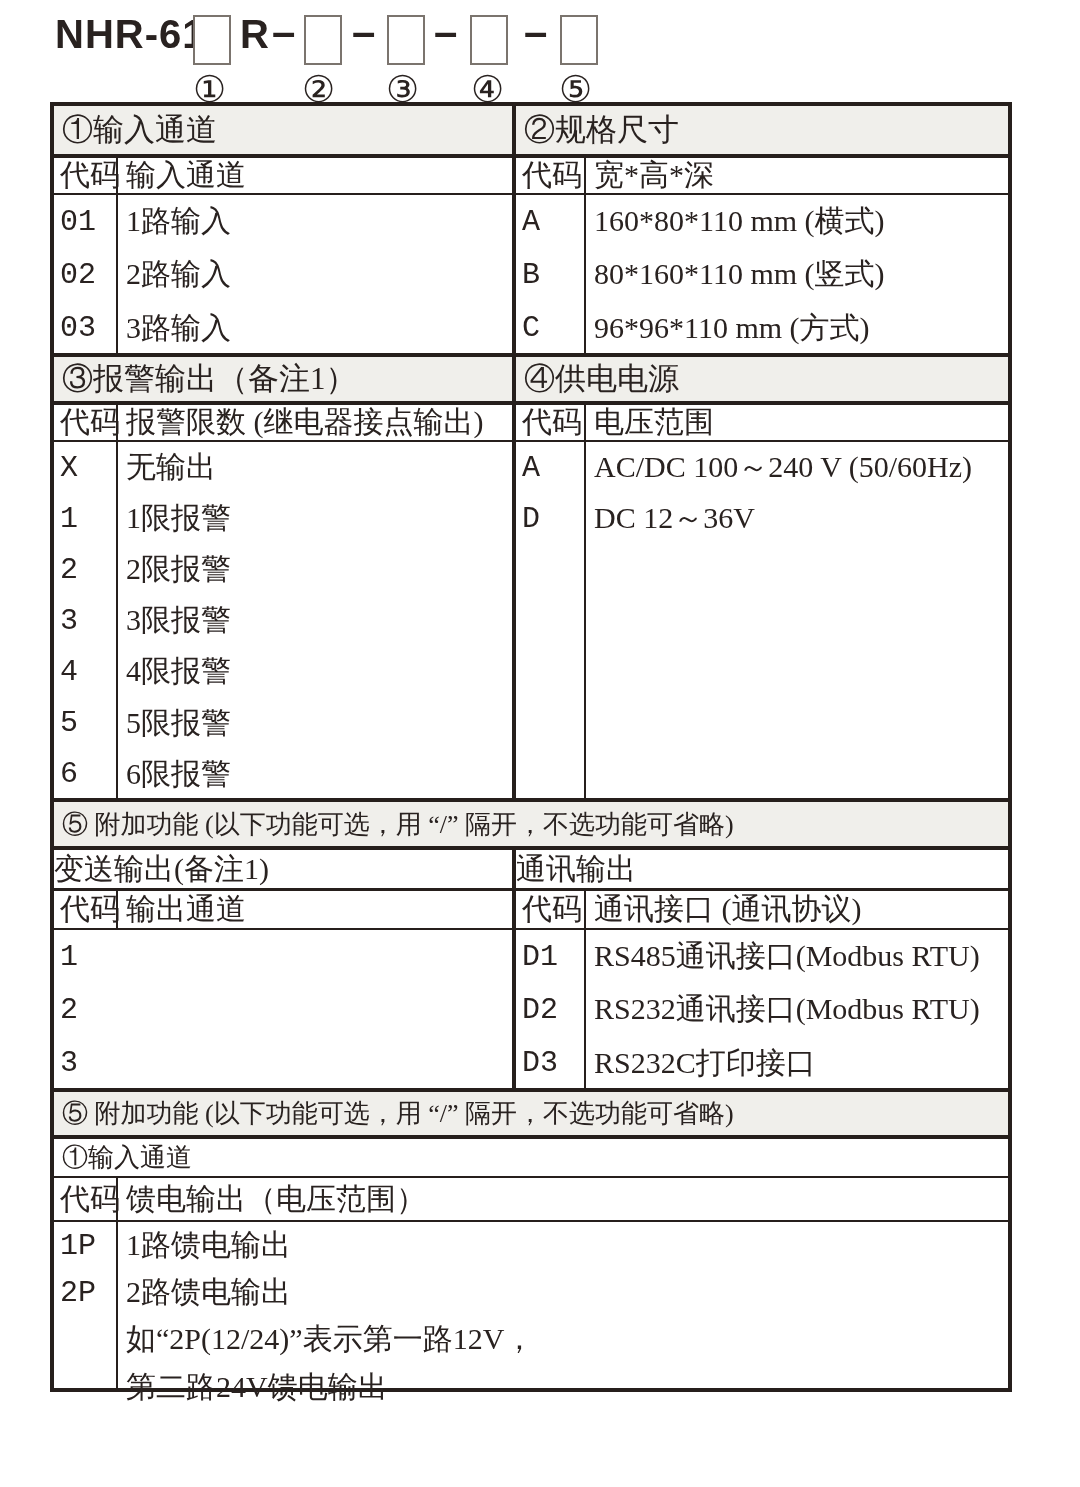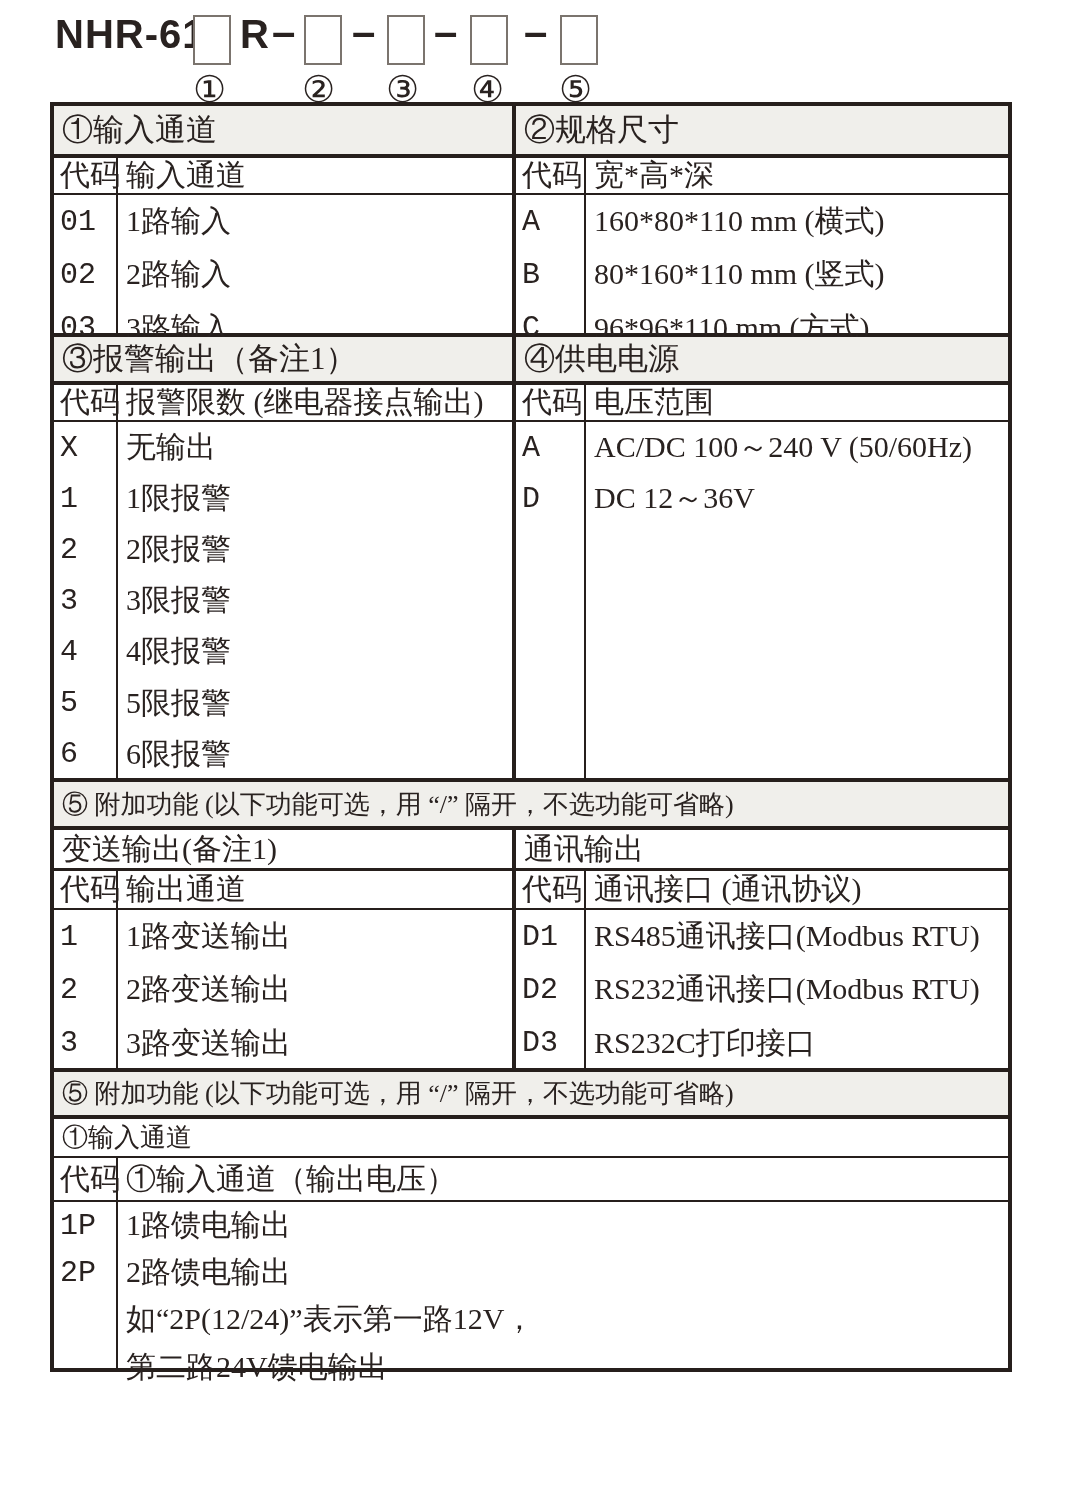--- a/index.html
+++ b/index.html
@@ -24,21 +24,21 @@
           box-sizing:border-box;background:#fff;}
   .row{display:flex;box-sizing:border-box;align-items:stretch;}
   .bt2{border-top:2px solid var(--bc);}
   .bt3{border-top:3px solid var(--bc);}
   .bt4{border-top:4px solid var(--bc);}
   .half-l{width:458px;display:flex;box-sizing:border-box;}
   .half-r{flex:1;display:flex;box-sizing:border-box;}
   .mid{border-left:4px solid var(--bc);}
   .gray{background:var(--gray);}
   .sec{flex:1;display:flex;align-items:center;padding-left:8px;font-size:31px;white-space:nowrap;}
-  .label{flex:1;display:flex;align-items:center;padding-left:8px;font-size:30px;white-space:nowrap;}
+  .label{flex:1;display:flex;align-items:center;padding-left:0;font-size:30px;white-space:nowrap;}
   .full{flex:1;display:flex;align-items:center;padding-left:8px;font-size:26px;white-space:nowrap;}
   .code{width:62px;padding-left:6px;box-sizing:border-box;display:flex;align-items:center;
         font-size:30px;white-space:nowrap;font-family:Liberation Mono, monospace;}
   .half-r .code{width:68px;}
   .desc{flex:1;border-left:2px solid var(--bc);padding-left:8px;box-sizing:border-box;
         display:flex;align-items:center;font-size:30px;white-space:nowrap;}
   .lines{display:block;align-items:flex-start;}
   .line{height:var(--lh);display:flex;align-items:center;white-space:nowrap;}
 </style>
 </head>
@@ -81,21 +81,21 @@
       <div class="half-l">
         <div class="code">代码</div>
         <div class="desc">输入通道</div>
       </div>
       <div class="half-r mid">
         <div class="code">代码</div>
         <div class="desc">宽*高*深</div>
       </div>
     </div>
 
-    <div class="row bt2" style="height:140px; --lh:53.3px">
+    <div class="row bt2" style="height:160px; --lh:53.3px">
       <div class="half-l">
         <div class="code lines">
           <div class="line">01</div>
           <div class="line">02</div>
           <div class="line">03</div>
         </div>
         <div class="desc lines">
           <div class="line">1路输入</div>
           <div class="line">2路输入</div>
           <div class="line">3路输入</div>
@@ -192,25 +192,20 @@
       </div>
     </div>
 
     <div class="row bt2" style="height:160px; --lh:53.3px">
       <div class="half-l">
         <div class="code lines">
           <div class="line">1</div>
           <div class="line">2</div>
           <div class="line">3</div>
         </div>
-        <div class="desc lines">
-          <div class="line">1路变送输出</div>
-          <div class="line">2路变送输出</div>
-          <div class="line">3路变送输出</div>
-        </div>
       </div>
       <div class="half-r mid">
         <div class="code lines">
           <div class="line">D1</div>
           <div class="line">D2</div>
           <div class="line">D3</div>
         </div>
         <div class="desc lines">
           <div class="line">RS485通讯接口(Modbus RTU)</div>
           <div class="line">RS232通讯接口(Modbus RTU)</div>
@@ -222,21 +217,21 @@
     <div class="row bt4 gray" style="height:47px">
       <div class="full">⑤ 附加功能 (以下功能可选，用 “/” 隔开，不选功能可省略)</div>
     </div>
 
     <div class="row bt4" style="height:41px">
       <div class="full">①输入通道</div>
     </div>
 
     <div class="row bt2" style="height:44px">
       <div class="code">代码</div>
-      <div class="desc">①输入通道（输出电压）</div>
+      <div class="desc">馈电输出（电压范围）</div>
     </div>
 
     <div class="row bt2" style="height:168px; --lh:47.2px">
       <div class="code lines">
         <div class="line">1P</div>
         <div class="line">2P</div>
         <div class="line"></div>
         <div class="line"></div>
       </div>
       <div class="desc lines">

